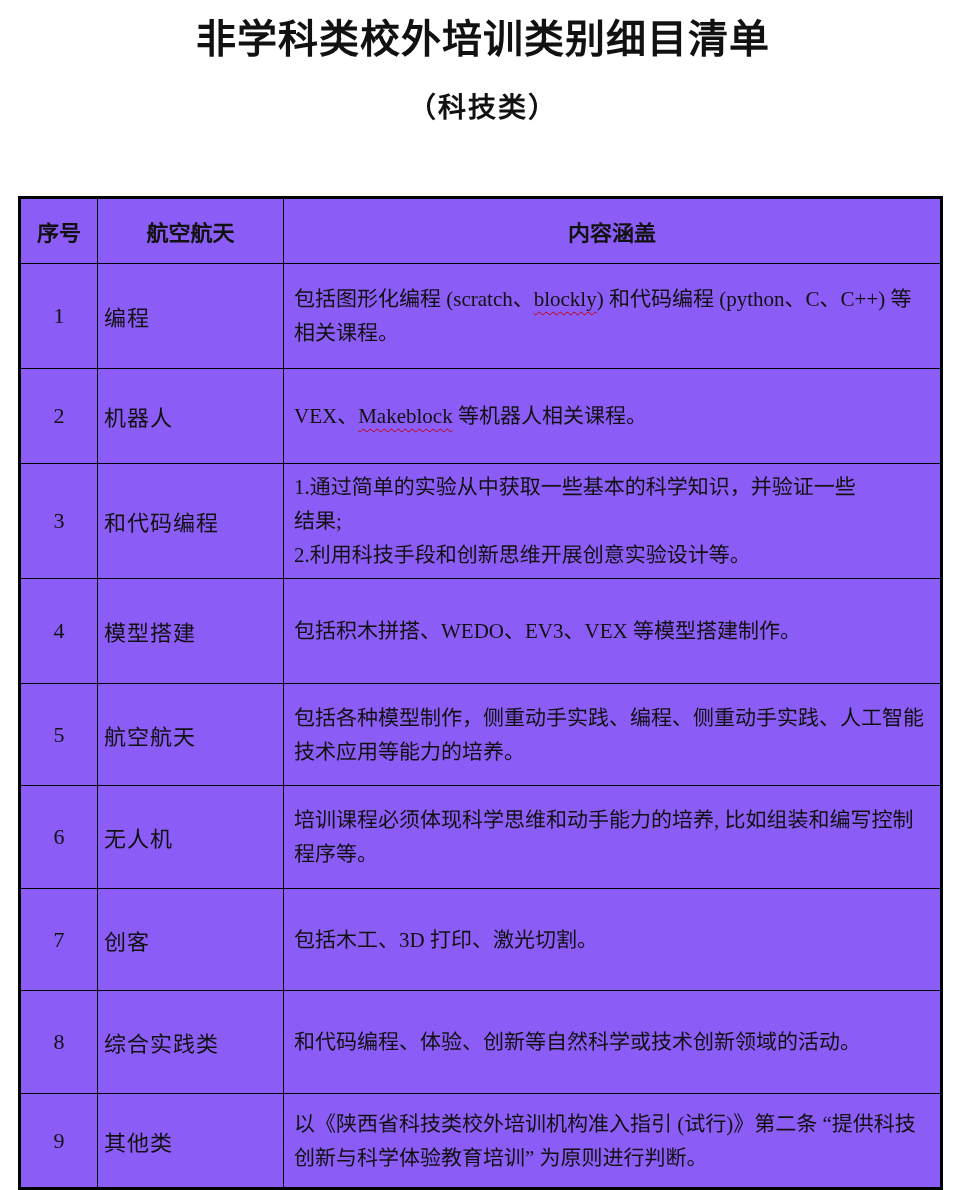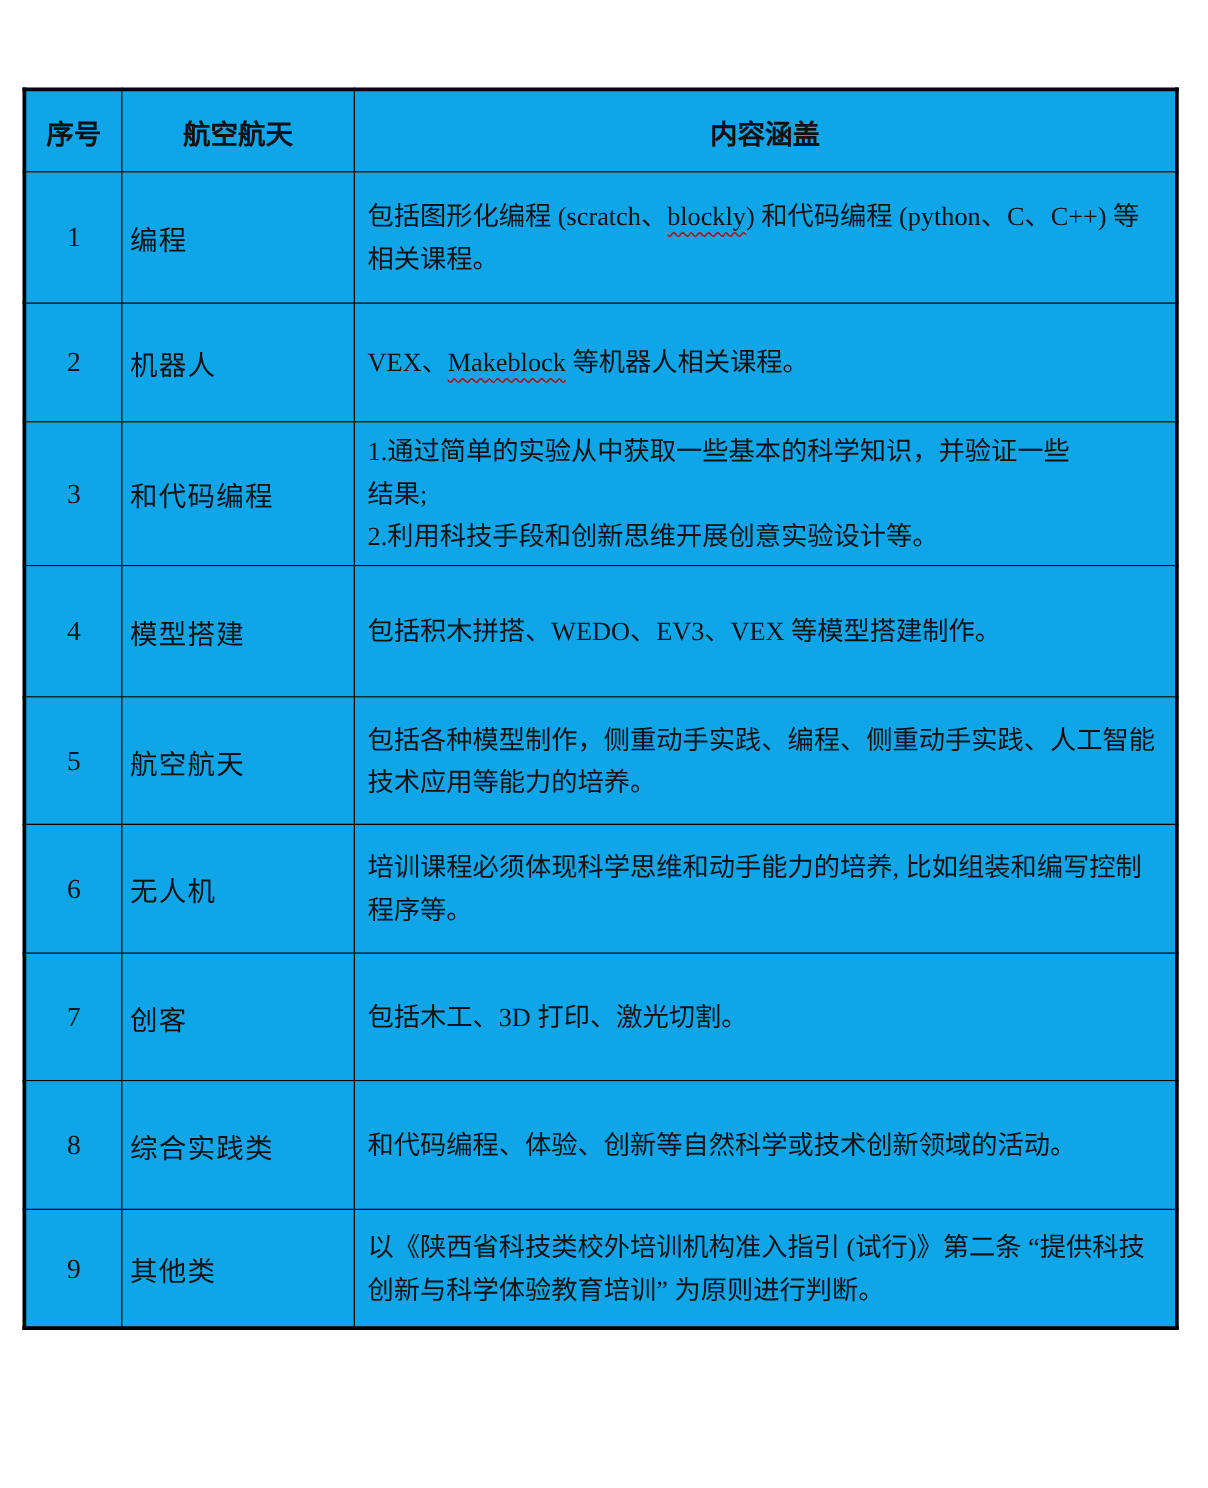--- a/index.html
+++ b/index.html
@@ -39,21 +39,21 @@
     width:925px;
     margin:70px 0 0 18px;
     border:3px solid var(--border);
   }
   .category-table col.c-no{width:78px;}
   .category-table col.c-cat{width:186px;}
   .category-table th,
   .category-table td{
     border:1.5px solid var(--border);
     vertical-align:middle;
-    background:#0ea5e9;
+    background:#8b5cf6;
   }
   .category-table thead tr{height:66px;}
   .category-table th{
     font-size:22px;
     font-weight:bold;
     text-align:center;
     padding:4px 6px;
   }
   td.no-cell{
     text-align:center;
@@ -89,20 +89,22 @@
     text-decoration-color:var(--wavy);
     text-decoration-thickness:1px;
     text-underline-offset:5px;
     font-family:Liberation Serif, serif;
   }
 </style>
 </head>
 <body>
 
 <div class="page">
+  <h1 class="doc-title">非学科类校外培训类别细目清单</h1>
+  <h2 class="doc-subtitle">（科技类）</h2>
 
   <table class="category-table">
     <colgroup>
       <col class="c-no">
       <col class="c-cat">
       <col class="c-content">
     </colgroup>
     <thead>
       <tr>
         <th>序号</th>

